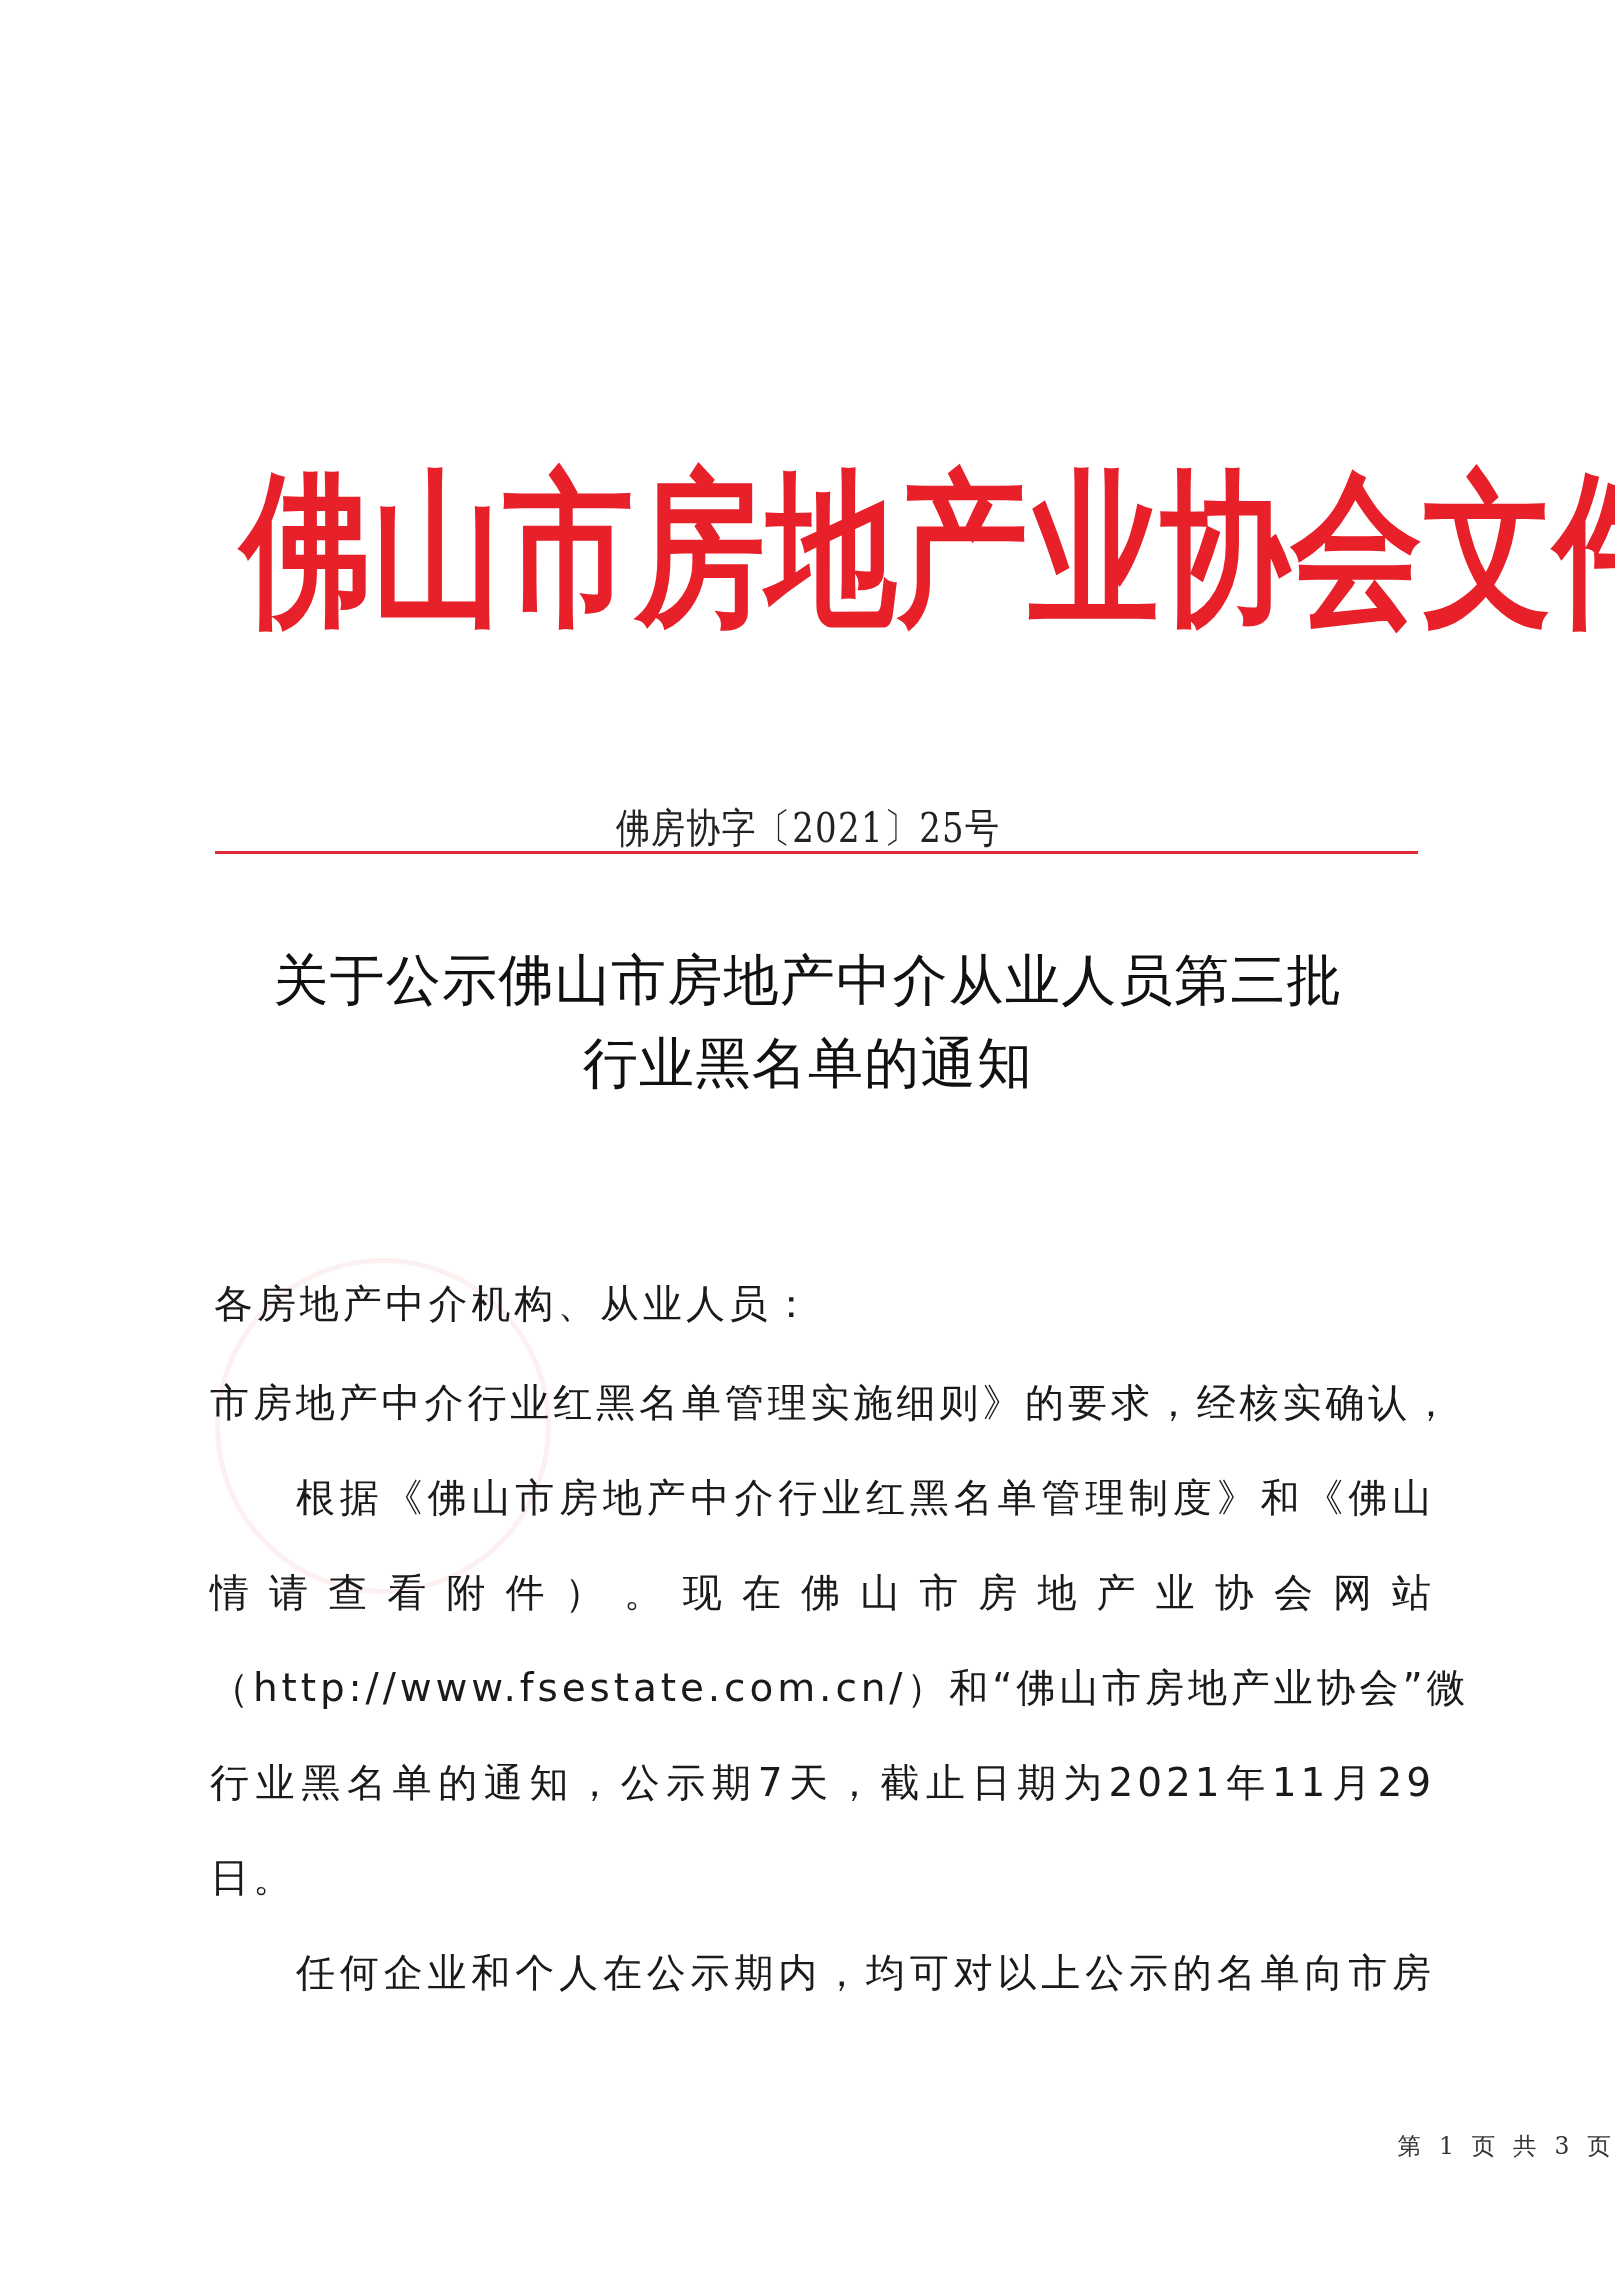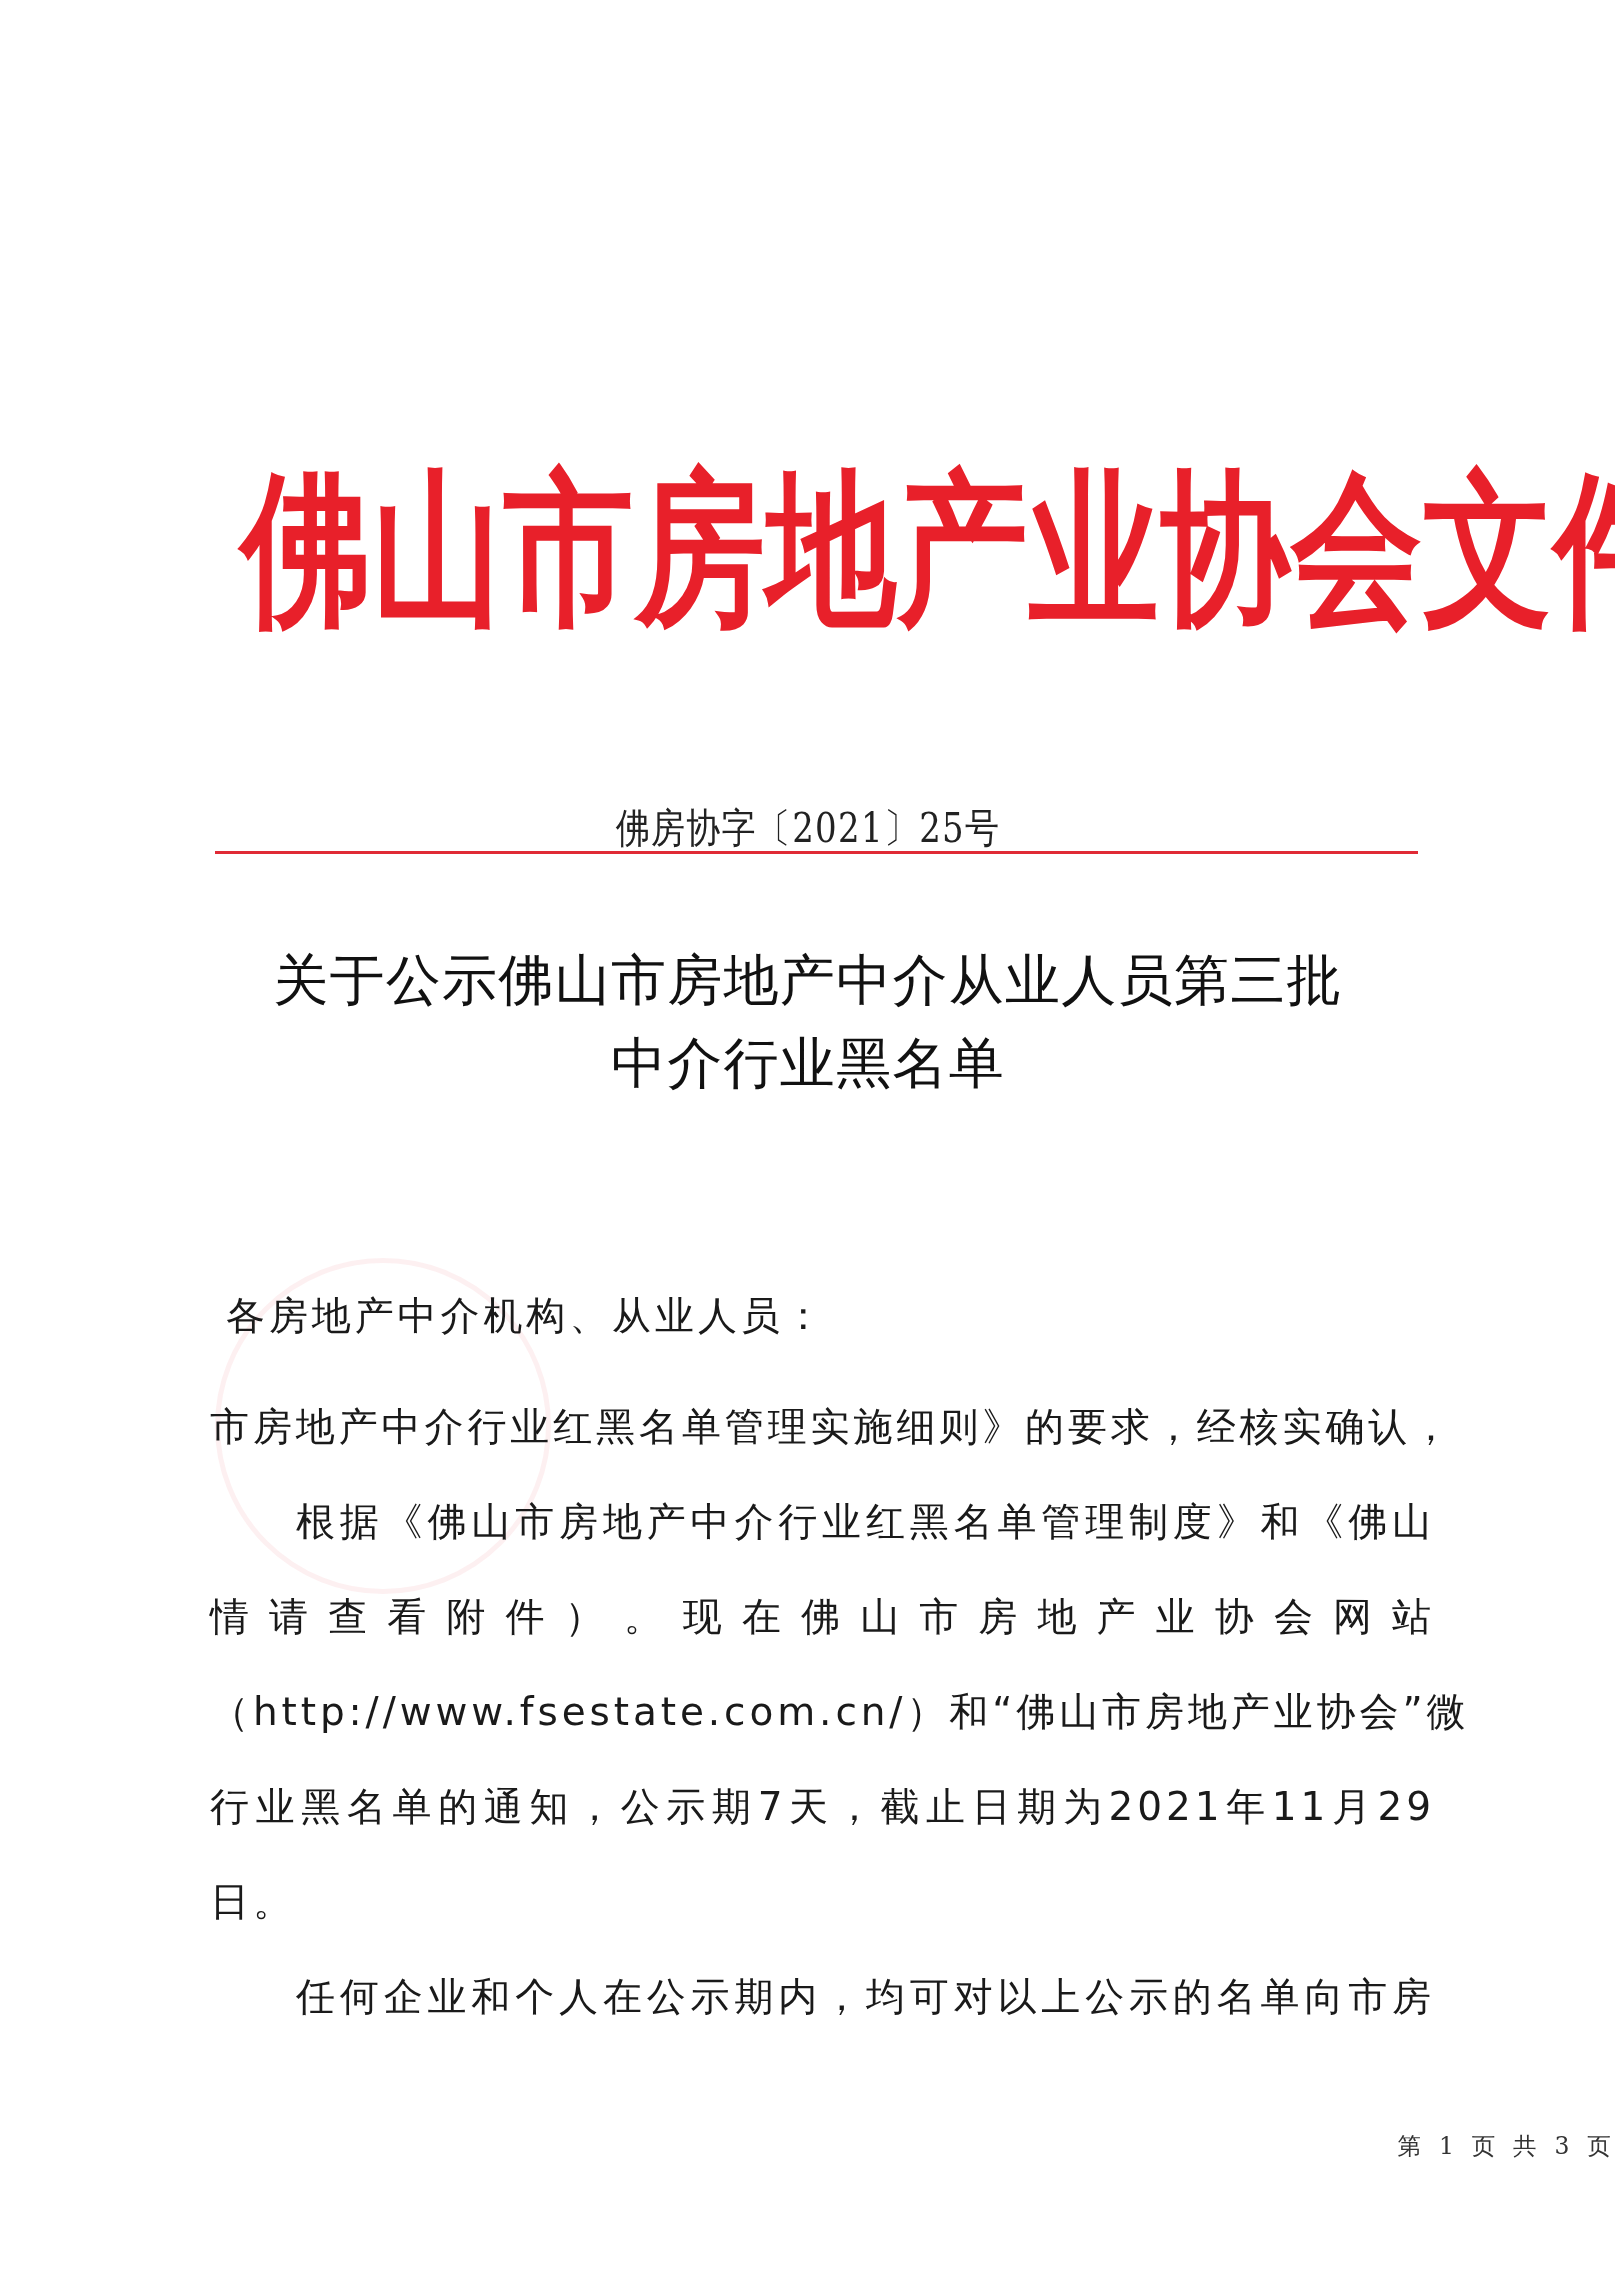--- a/index.html
+++ b/index.html
@@ -28,21 +28,21 @@
       font-size: 55px; line-height: 83px; color: #111; letter-spacing: 1.3px;
       font-family: "DejaVu Sans", "Liberation Sans", sans-serif;
     }
     .notice-title div { white-space: nowrap; font-family: Liberation Serif, serif; }
     .body-text {
       position: absolute; left: 210px; width: 1225px; top: 1252px;
       font-size: 39px; line-height: 95px; color: #1a1a1a;
       font-family: "DejaVu Sans", "Liberation Sans", sans-serif;
       letter-spacing: 3.9px; text-align: justify;
     }
-    .body-text p { margin: 16px; }
+    .body-text p { margin: 4px; }
     .salutation { margin-bottom: 0; }
     .line { display: block; white-space: nowrap; text-align-last: justify; text-align: justify; }
     .line.last { text-align-last: left; }
     .indent { padding-left: 86px; }
     .footer {
       position: absolute; left: 0; right: 0; top: 2130px; text-align: right;
       font-size: 23.5px; color: #333; letter-spacing: 5.2px;
     }
     .stamp {
       position: absolute; left: 215px; top: 1258px; width: 326px; height: 326px;
@@ -58,21 +58,21 @@
   <div class="stamp"></div>
 
   <div class="header-title">佛山市房地产业协会文件</div>
 
   <div class="doc-number">佛房协字〔2021〕25号</div>
 
   <div class="red-rule"></div>
 
   <div class="notice-title">
     <div>关于公示佛山市房地产中介从业人员第三批</div>
-    <div>中介行业黑名单</div>
+    <div>行业黑名单的通知</div>
   </div>
 
   <div class="body-text">
     <p class="salutation">各房地产中介机构、从业人员：</p>
 
     <div>
       <span class="line">市房地产中介行业红黑名单管理实施细则》的要求，经核实确认，</span>
       <span class="line indent">根据《佛山市房地产中介行业红黑名单管理制度》和《佛山</span>
       <span class="line">情请查看附件）。现在佛山市房地产业协会网站</span>
       <span class="line">（http://www.fsestate.com.cn/）和“佛山市房地产业协会”微</span>

